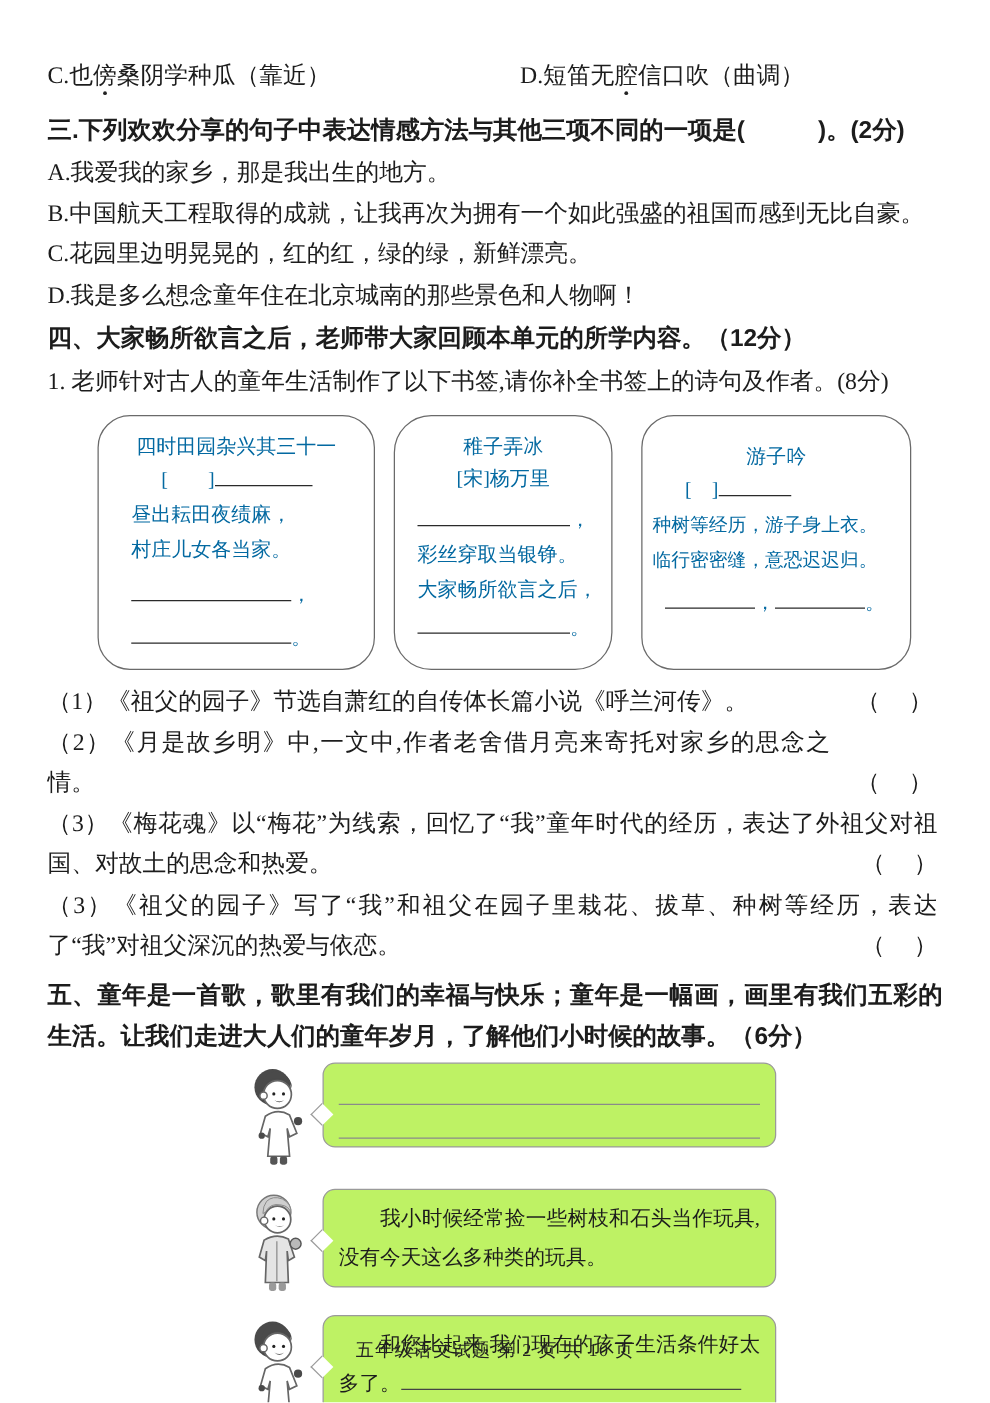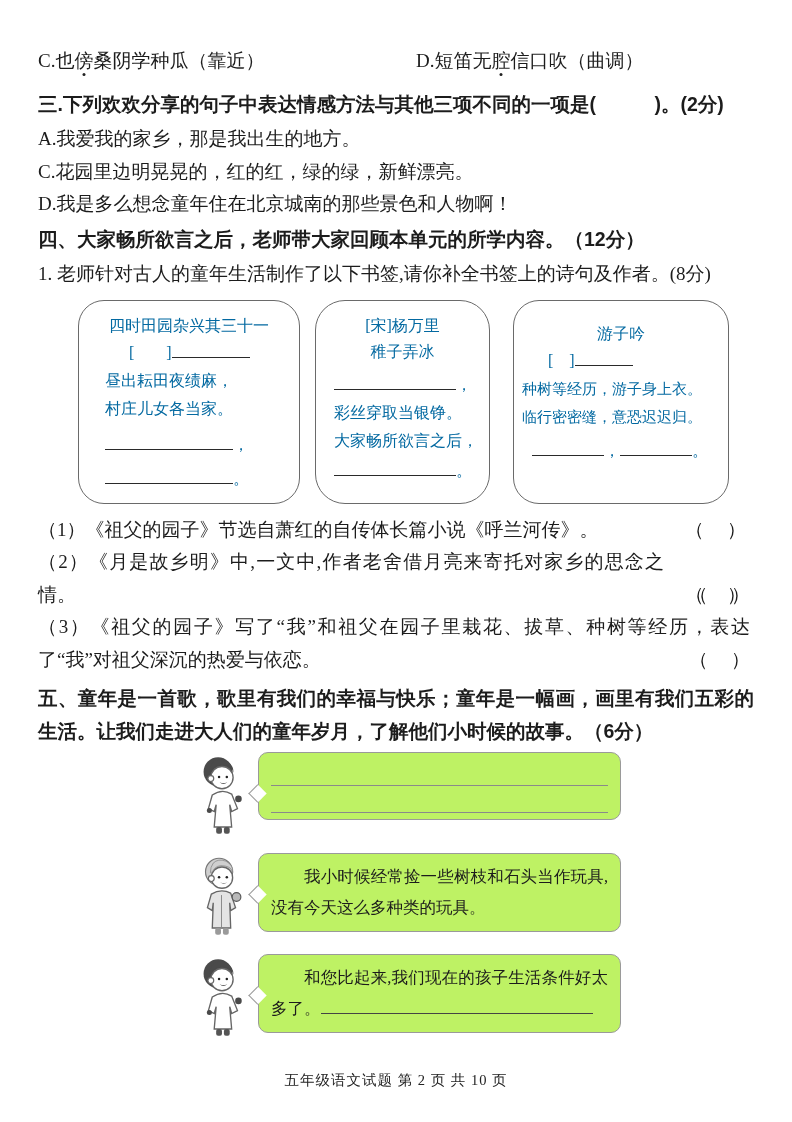--- a/index.html
+++ b/index.html
@@ -94,59 +94,60 @@
 
 <div class="page">
 
   <div class="options-row">
     <div class="opt-c"><span>C.也</span><span class="emph">傍</span><span>桑阴学种瓜（靠近）</span></div>
     <div class="opt-d"><span>D.短笛无</span><span class="emph">腔</span><span>信口吹（曲调）</span></div>
   </div>
 
   <div class="hd hd3">三.下列欢欢分享的句子中表达情感方法与其他三项不同的一项是(　　　)。(2分)</div>
   <div class="opt-line">A.我爱我的家乡，那是我出生的地方。</div>
+  <div class="opt-line">B.中国航天工程取得的成就，让我再次为拥有一个如此强盛的祖国而感到无比自豪。</div>
   <div class="opt-line">C.花园里边明晃晃的，红的红，绿的绿，新鲜漂亮。</div>
   <div class="opt-line">D.我是多么想念童年住在北京城南的那些景色和人物啊！</div>
 
   <div class="hd hd4">四、大家畅所欲言之后，老师带大家回顾本单元的所学内容。（12分）</div>
   <div class="q-line">1. 老师针对古人的童年生活制作了以下书签,请你补全书签上的诗句及作者。(8分)</div>
 
   <div class="cards">
 
     <div class="card card1">
       <div class="ttl">四时田园杂兴其三十一</div>
       <div class="row c1-bracket"><span>[　　]</span><span class="blank" style="width:78px;"></span></div>
       <div class="row c1-poem">昼出耘田夜绩麻，</div>
       <div class="row c1-poem">村庄儿女各当家。</div>
       <div class="row c1-blanks" style="margin-top:8px;"><span class="blank" style="width:128px;"></span><span>，</span></div>
       <div class="row c1-blanks" style="margin-top:6px;"><span class="blank" style="width:128px;"></span><span>。</span></div>
     </div>
 
     <div class="card card2">
+      <div class="ttl">稚子弄冰</div>
       <div class="ttl">[宋]杨万里</div>
-      <div class="ttl">稚子弄冰</div>
       <div class="row c2-blank" style="margin-top:6px;"><span class="blank" style="width:122px;"></span><span>，</span></div>
       <div class="row c2-poem">彩丝穿取当银铮。</div>
       <div class="row c2-poem">大家畅所欲言之后，</div>
       <div class="row c2-blank" style="margin-top:2px;"><span class="blank" style="width:122px;"></span><span>。</span></div>
     </div>
 
     <div class="card card3">
       <div class="ttl" style="margin-top:8px;">游子吟</div>
       <div class="row c3-bracket"><span>[　]</span><span class="blank" style="width:58px;"></span></div>
       <div class="row c3-poem">种树等经历，游子身上衣。</div>
       <div class="row c3-poem">临行密密缝，意恐迟迟归。</div>
       <div class="row c3-blanks" style="margin-top:6px;"><span class="blank" style="width:72px;"></span><span>，</span><span class="blank" style="width:72px;"></span><span>。</span></div>
     </div>
 
   </div>
 
   <div class="judge short"><span>（1）《祖父的园子》节选自萧红的自传体长篇小说《呼兰河传》。</span><span class="answer">（　）</span></div>
   <div class="judge short"><span>（2）《月是故乡明》中,一文中,作者老舍借月亮来寄托对家乡的思念之情。</span><span class="answer">（　）</span></div>
-  <div class="judge"><span class="answer">（　）</span></div>
+  <div class="judge"><span>（3）《梅花魂》以“梅花”为线索，回忆了“我”童年时代的经历，表达了外祖父对祖国、对故土的思念和热爱。</span><span class="answer">（　）</span></div>
   <div class="judge"><span>（3）《祖父的园子》写了“我”和祖父在园子里栽花、拔草、种树等经历，表达了“我”对祖父深沉的热爱与依恋。</span><span class="answer">（　）</span></div>
 
   <div class="hd hd5">五、童年是一首歌，歌里有我们的幸福与快乐；童年是一幅画，画里有我们五彩的生活。让我们走进大人们的童年岁月，了解他们小时候的故事。（6分）</div>
 
   <div class="bubble-row">
     <div class="figure">
       <svg viewBox="0 0 64 88">
         <circle cx="29" cy="19" r="15" fill="#4a4a4a"></circle>
         <circle cx="33" cy="25" r="11.5" fill="#fff" stroke="#666" stroke-width="1.4"></circle>
         <path d="M22 19 Q26 10 36 12 Q43 13 45 20 Q45 12 38 8 Q30 4 24 9 Q20 13 20 20 Z" fill="#4a4a4a"></path>

